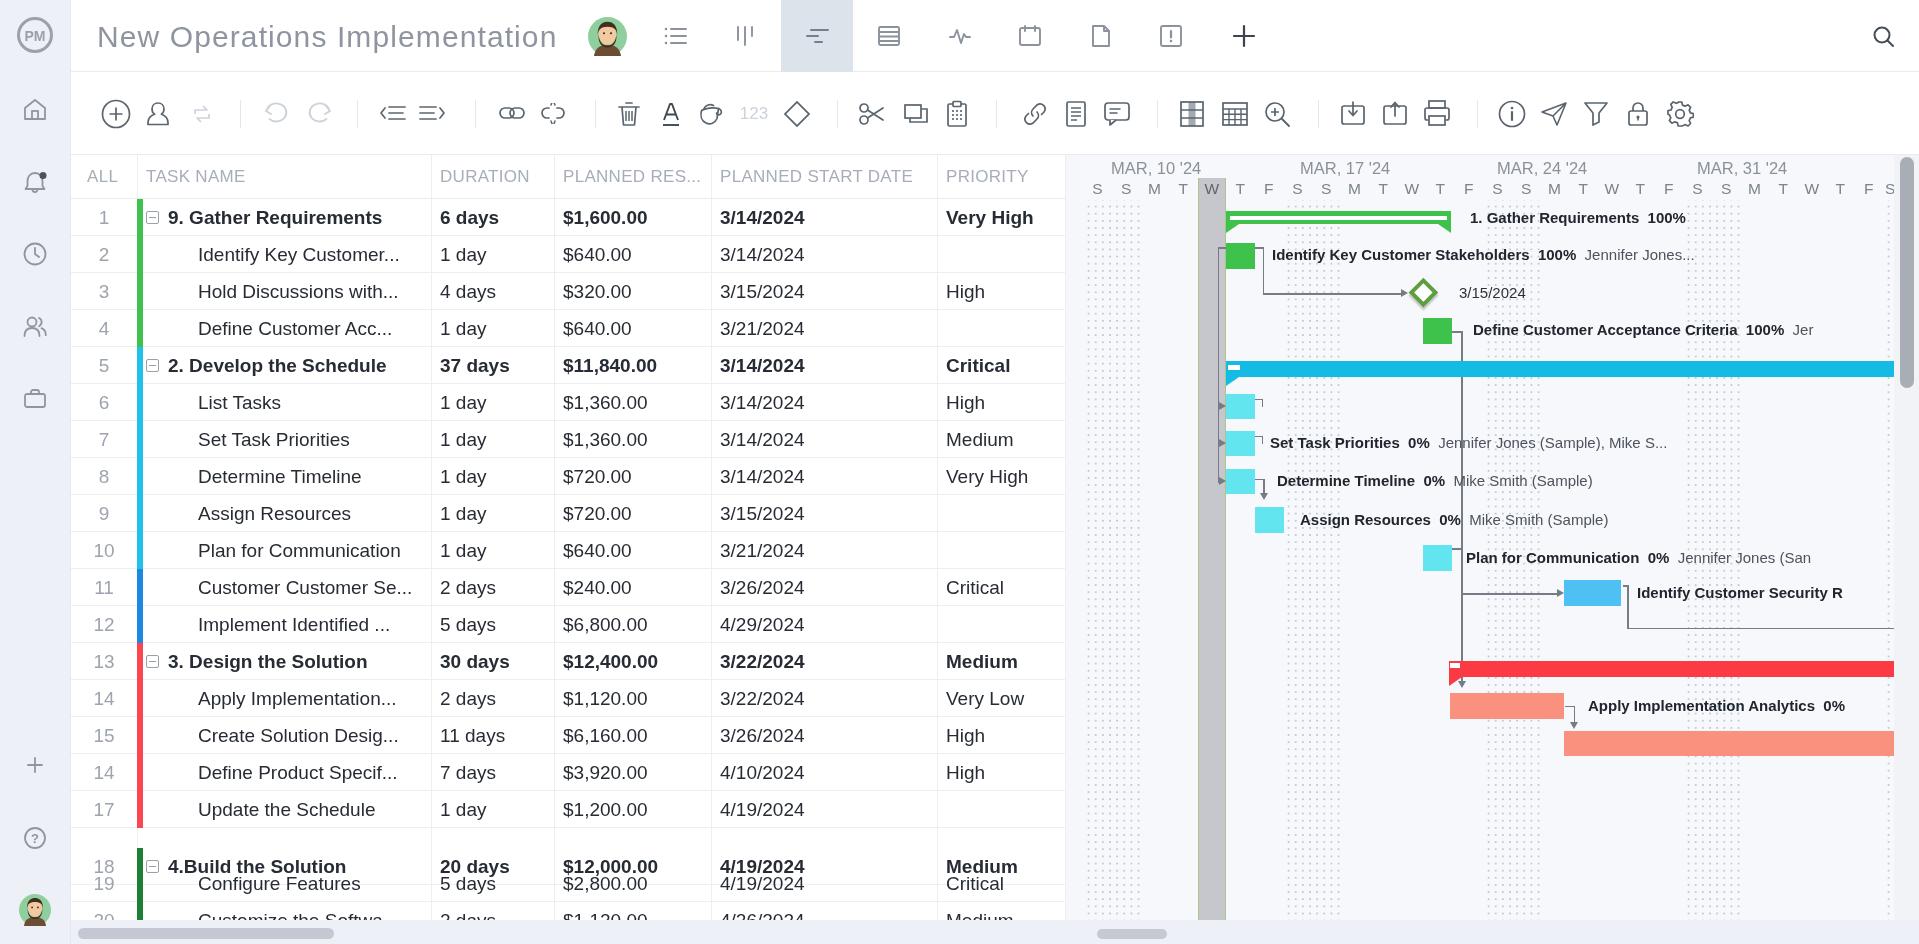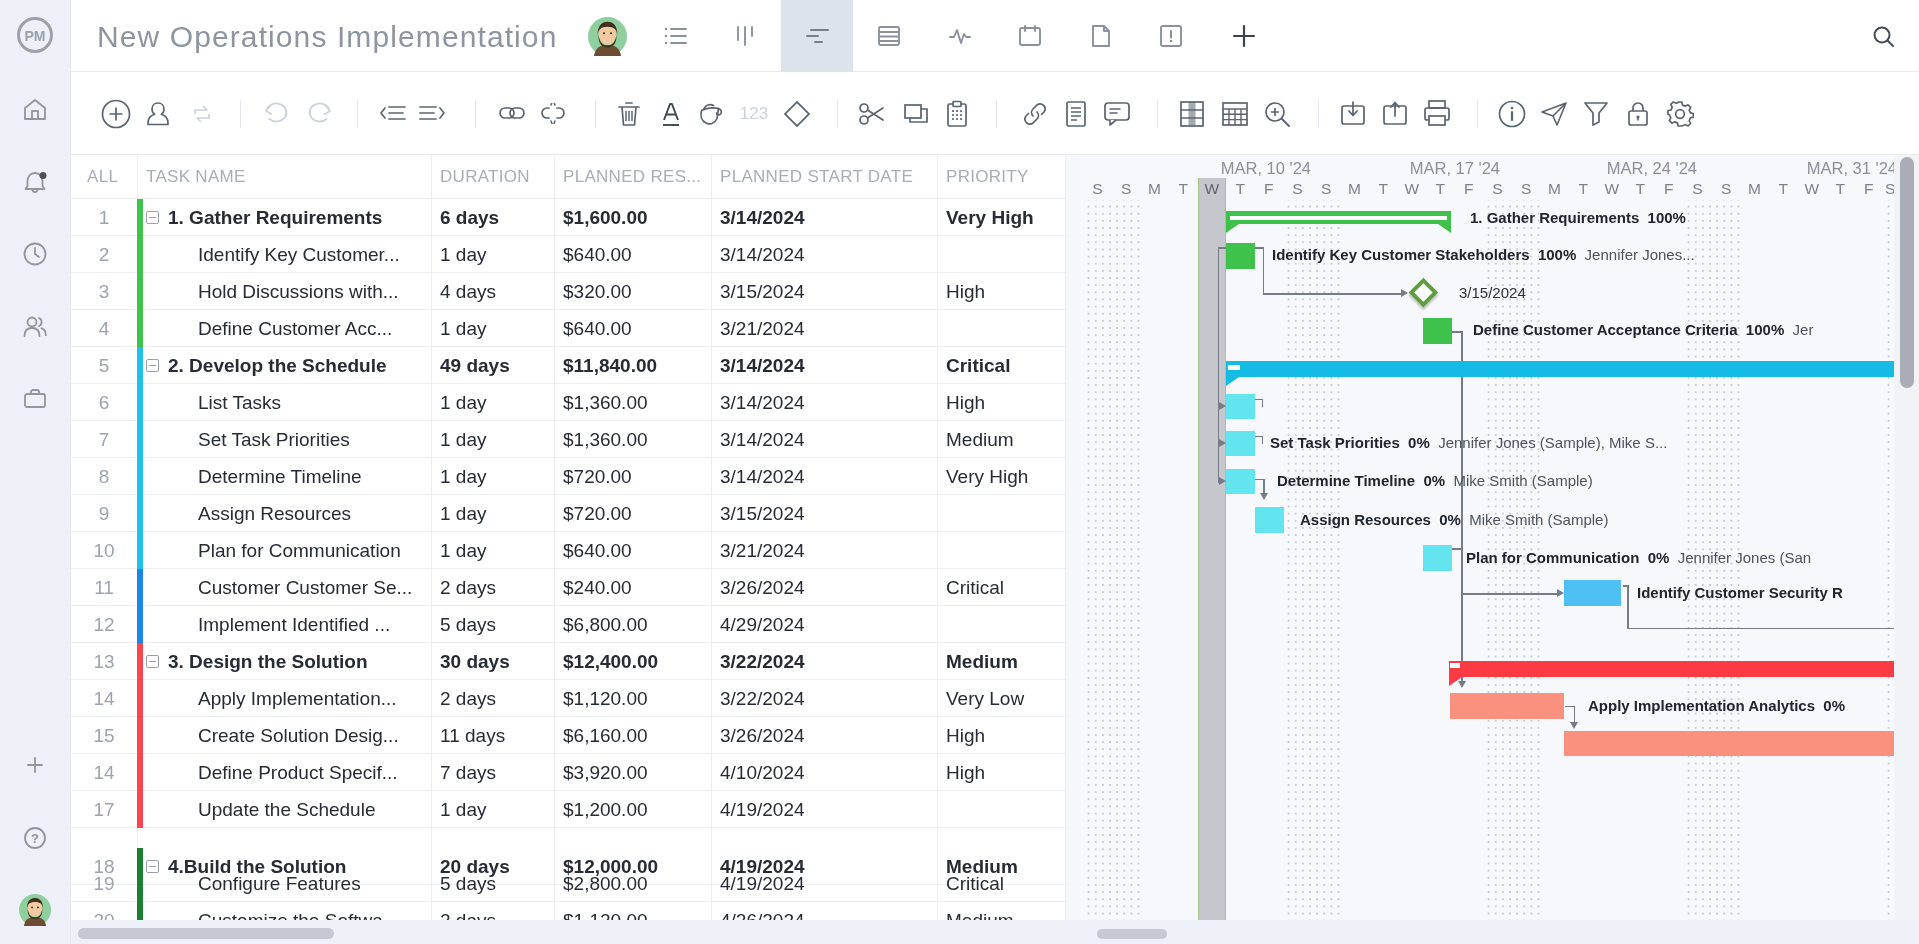--- a/index.html
+++ b/index.html
@@ -25,21 +25,21 @@
 .cell{position:absolute;top:0;height:37px;line-height:37px;font-size:19px;color:#272c34;white-space:nowrap;}
 .bold{font-weight:bold;}
 .minusbox{position:absolute;left:75px;top:12px;width:13px;height:13px;border:1.5px solid #9aa1ab;border-radius:2px;background:#fff;}
 .minusbox::after{content:"";position:absolute;left:2px;top:4.5px;width:7px;height:1.5px;background:#9aa1ab;}
 
 #divider{left:1065px;top:155px;width:16px;height:765px;background:#f5f7fa;border-left:1px solid #eceef2;}
 
 #gantt{left:1081px;top:155px;width:813px;height:765px;background:#f6f8fb;overflow:hidden;}
 .wkend{position:absolute;top:45px;height:720px;width:57px;background-image:radial-gradient(circle,#c2c8d4 1.1px,transparent 1.2px);background-size:7.15px 7.15px;background-position:2px 3px;}
 #todaycol{position:absolute;left:116.5px;top:23px;width:28.5px;height:742px;background:#c5c7cc;border-left:1.5px solid #abc489;border-right:1.5px solid #abc489;}
-.wklabel{position:absolute;top:4px;width:200px;text-align:right;font-size:16.5px;color:#8b919b;white-space:nowrap;}
+.wklabel{position:absolute;top:4px;width:200px;text-align:left;font-size:16.5px;color:#8b919b;white-space:nowrap;}
 .daylet{position:absolute;top:25px;width:28.5px;text-align:center;font-size:15.5px;color:#7c838d;}
 .bar{position:absolute;}
 .glabel{position:absolute;font-size:15px;color:#20252e;font-weight:bold;white-space:nowrap;}
 .gsub{font-weight:normal;color:#4d535d;}
 .conn{position:absolute;background:#757c86;}
 .connh{height:1.5px;}
 .connv{width:1.5px;}
 .arr-r{position:absolute;width:0;height:0;border-top:4.5px solid transparent;border-bottom:4.5px solid transparent;border-left:7px solid #757c86;}
 .arr-d{position:absolute;width:0;height:0;border-left:4.5px solid transparent;border-right:4.5px solid transparent;border-top:7px solid #757c86;}
 .capd{position:absolute;width:0;height:0;border-top:9px solid;border-right:13px solid transparent;}
@@ -294,21 +294,21 @@
         <div class="th" style="left:75px">TASK NAME</div>
         <div class="th" style="left:369px">DURATION</div>
         <div class="th" style="left:492px">PLANNED RES...</div>
         <div class="th" style="left:649px">PLANNED START DATE</div>
         <div class="th" style="left:875px">PRIORITY</div>
       </div>
       <div class="row" style="top:44px">
         <div class="rnum">1</div>
         <div class="strip" style="background:#3fc24c"></div>
         <div class="minusbox"></div>
-        <div class="tname bold" style="left:97px">1. Gather Requirements</div>
+        <div class="tname bold" style="left:97px">9. Gather Requirements</div>
         <div class="cell bold" style="left:369px">6 days</div>
         <div class="cell bold" style="left:492px">$1,600.00</div>
         <div class="cell bold" style="left:649px">3/14/2024</div>
         <div class="cell bold" style="left:875px">Very High</div>
       </div>
       <div class="row" style="top:81px">
         <div class="rnum">2</div>
         <div class="strip" style="background:#3fc24c"></div>
         <div class="tname" style="left:127px">Identify Key Customer...</div>
         <div class="cell " style="left:369px">1 day</div>
@@ -332,21 +332,21 @@
         <div class="cell " style="left:369px">1 day</div>
         <div class="cell " style="left:492px">$640.00</div>
         <div class="cell " style="left:649px">3/21/2024</div>
         <div class="cell " style="left:875px"></div>
       </div>
       <div class="row" style="top:192px">
         <div class="rnum">5</div>
         <div class="strip" style="background:#1ec2e9"></div>
         <div class="minusbox"></div>
         <div class="tname bold" style="left:97px">2. Develop the Schedule</div>
-        <div class="cell bold" style="left:369px">49 days</div>
+        <div class="cell bold" style="left:369px">37 days</div>
         <div class="cell bold" style="left:492px">$11,840.00</div>
         <div class="cell bold" style="left:649px">3/14/2024</div>
         <div class="cell bold" style="left:875px">Critical</div>
       </div>
       <div class="row" style="top:229px">
         <div class="rnum">6</div>
         <div class="strip" style="background:#1ec2e9"></div>
         <div class="tname" style="left:127px">List Tasks</div>
         <div class="cell " style="left:369px">1 day</div>
         <div class="cell " style="left:492px">$1,360.00</div>

